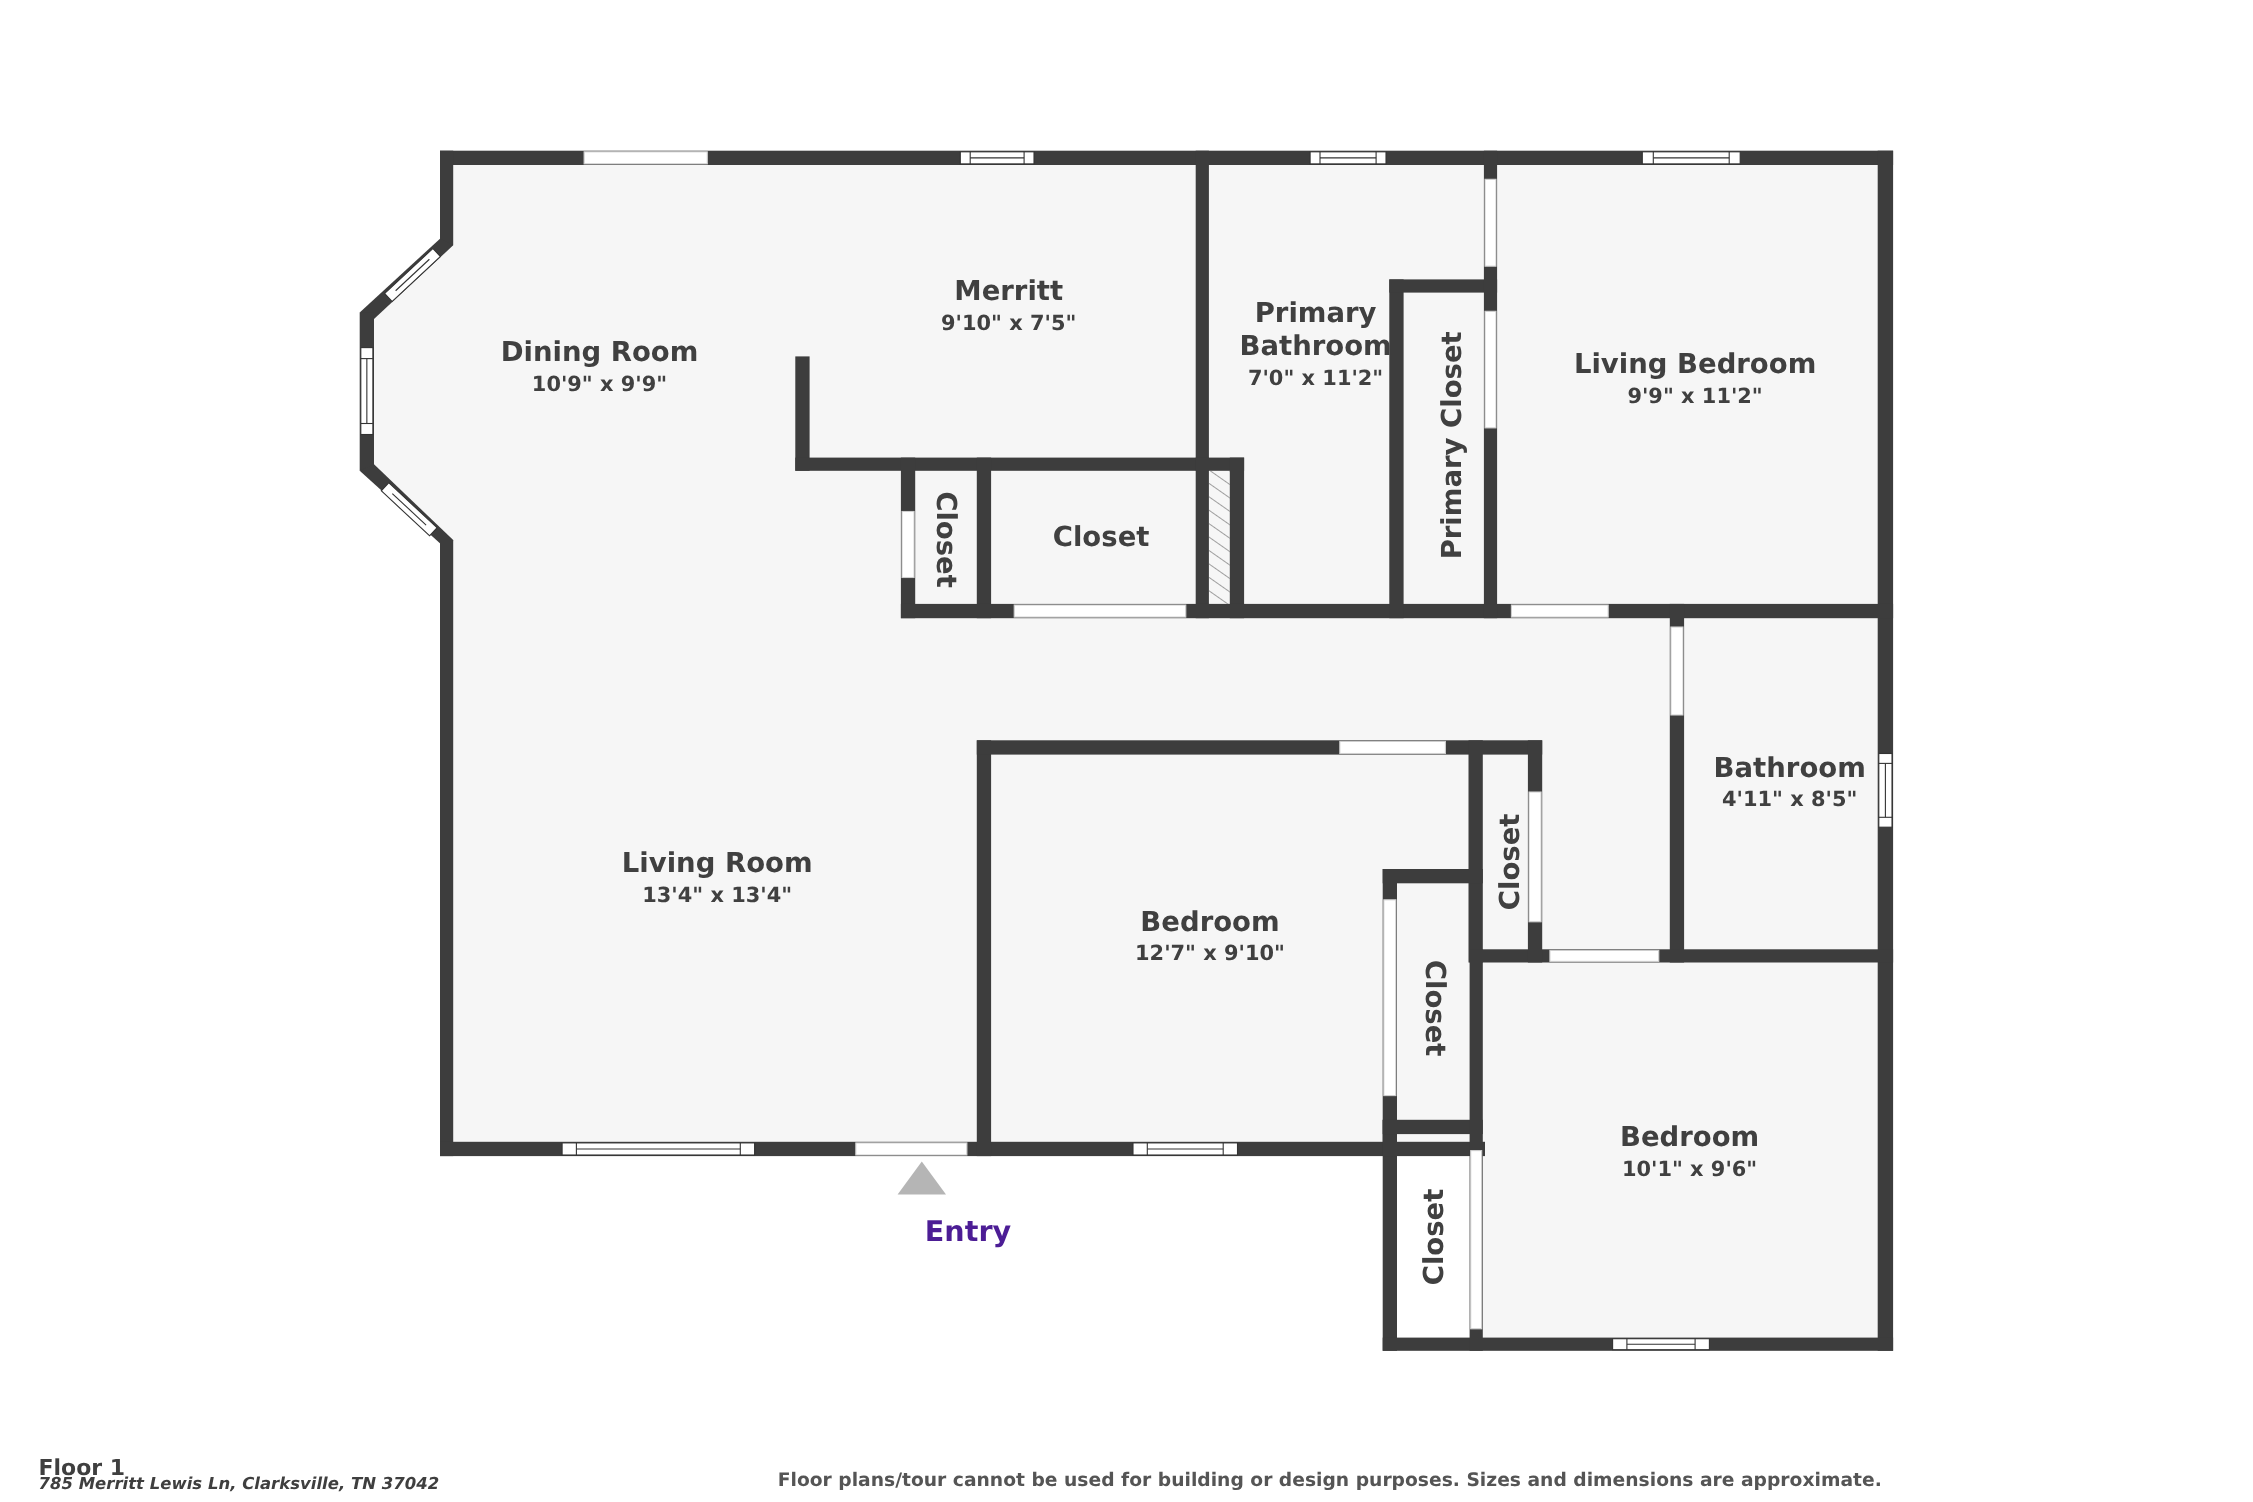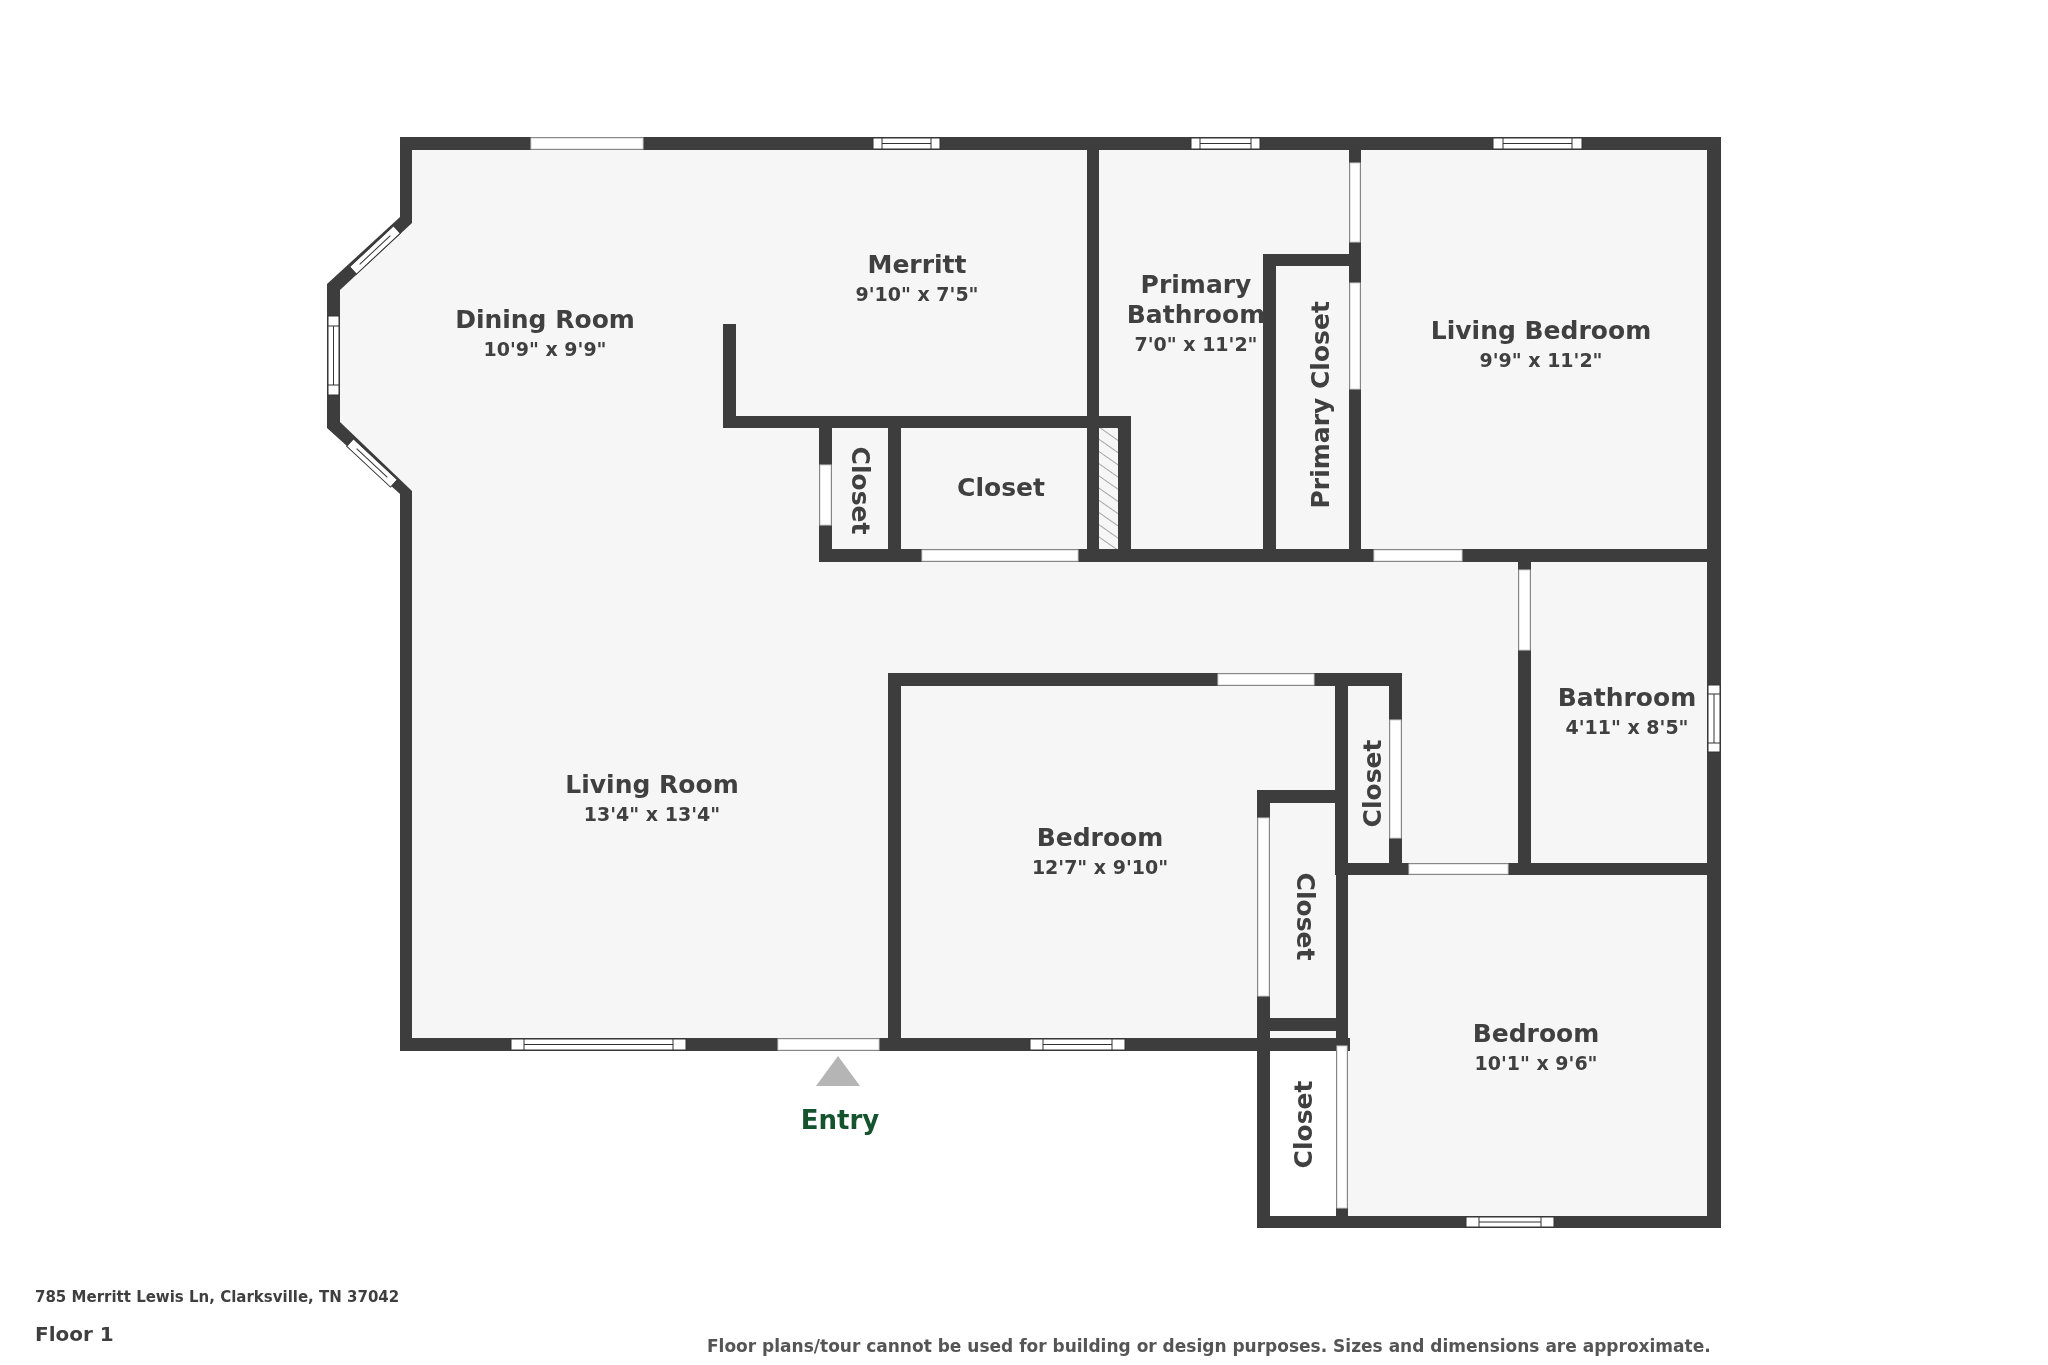--- a/index.html
+++ b/index.html
@@ -2,21 +2,21 @@
 <html><head>
 <meta charset="utf-8">
 <style>
   html, body { margin:0; padding:0; background:#ffffff; }
   body { width:2048px; height:1365px; position:relative; overflow:hidden; font-family:"DejaVu Sans", sans-serif; color:#3f3f3f; }
   #plan { position:absolute; left:0; top:0; width:2048px; height:1365px; }
   .room-label { position:absolute; transform:translate(-50%,0); text-align:center; white-space:nowrap; font-weight:bold; color:#404040; }
   .room-name { font-size:25px; line-height:30px; display:block; }
   .room-dim { font-size:19px; line-height:24px; display:block; margin-top:2px; }
   .vertical { position:absolute; font-weight:bold; font-size:25px; color:#404040; white-space:nowrap; transform-origin:center center; }
-  .entry-label { position:absolute; font-weight:bold; font-size:26px; color:#14532d; transform:translateX(-50%); white-space:nowrap; }
+  .entry-label { position:absolute; font-weight:bold; font-size:26px; color:#4c1d95; transform:translateX(-50%); white-space:nowrap;margin-left:40px; }
   .footer-text { position:absolute; font-weight:bold; color:#3f3f3f; white-space:nowrap; }
 </style>
 </head>
 <body>
 
 <svg id="plan" viewBox="0 0 2048 1365" xmlns="http://www.w3.org/2000/svg">
   <defs>
     <pattern id="hatch" patternUnits="userSpaceOnUse" width="10" height="10" patternTransform="rotate(-55)">
       <line x1="0" y1="0" x2="0" y2="10" stroke="#555" stroke-width="1"></line>
     </pattern>
@@ -214,15 +214,15 @@
 
 <div class="room-label" style="left:1536px; top:1019px;">
   <span class="room-name">Bedroom</span>
   <span class="room-dim">10'1" x 9'6"</span>
 </div>
 
 <div class="vertical" style="left:1253px; top:1110px; width:100px; text-align:center; transform:rotate(-90deg);">Closet</div>
 
 <div class="entry-label" style="left:840px; top:1105px;">Entry</div>
 
-<div class="footer-text" style="left:35px; top:1288px; font-size:15px;">785 Merritt Lewis Ln, Clarksville, TN 37042</div>
+<div class="footer-text" style="left:35px; top:1340px; font-size:15px;font-style:italic;">785 Merritt Lewis Ln, Clarksville, TN 37042</div>
 <div class="footer-text" style="left:35px; top:1322px; font-size:20px;">Floor 1</div>
 <div class="footer-text" style="left:707px; top:1336px; font-size:17px; color:#555;">Floor plans/tour cannot be used for building or design purposes. Sizes and dimensions are approximate.</div>
 
 </body></html>

